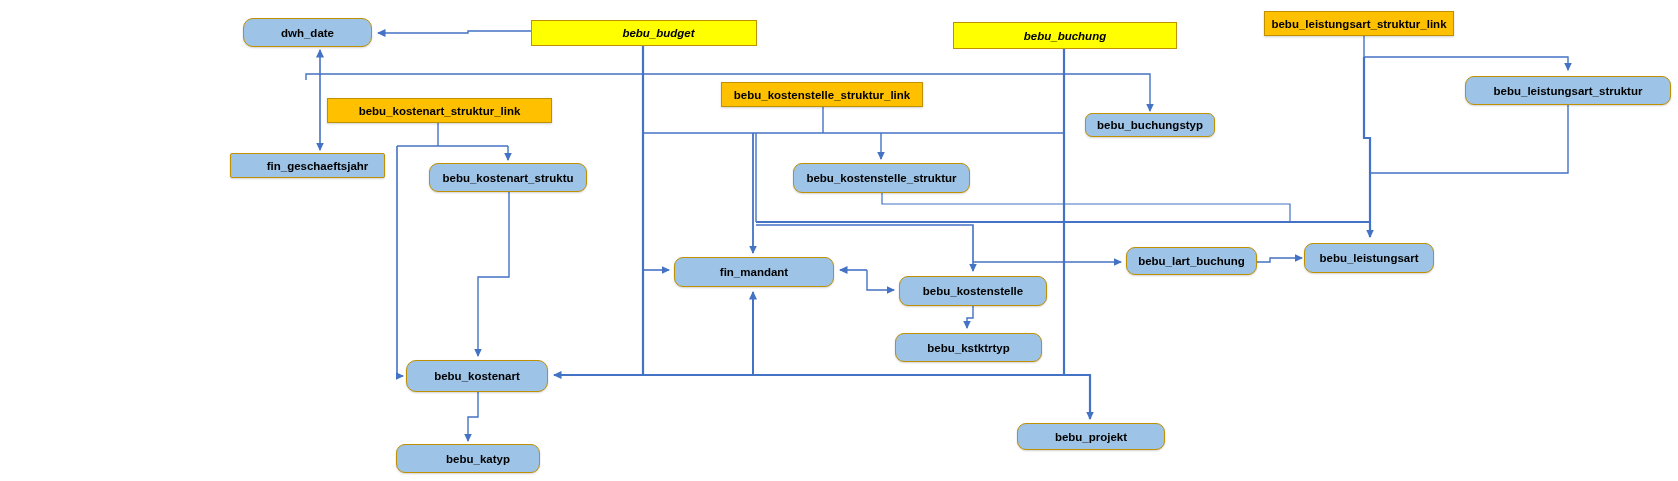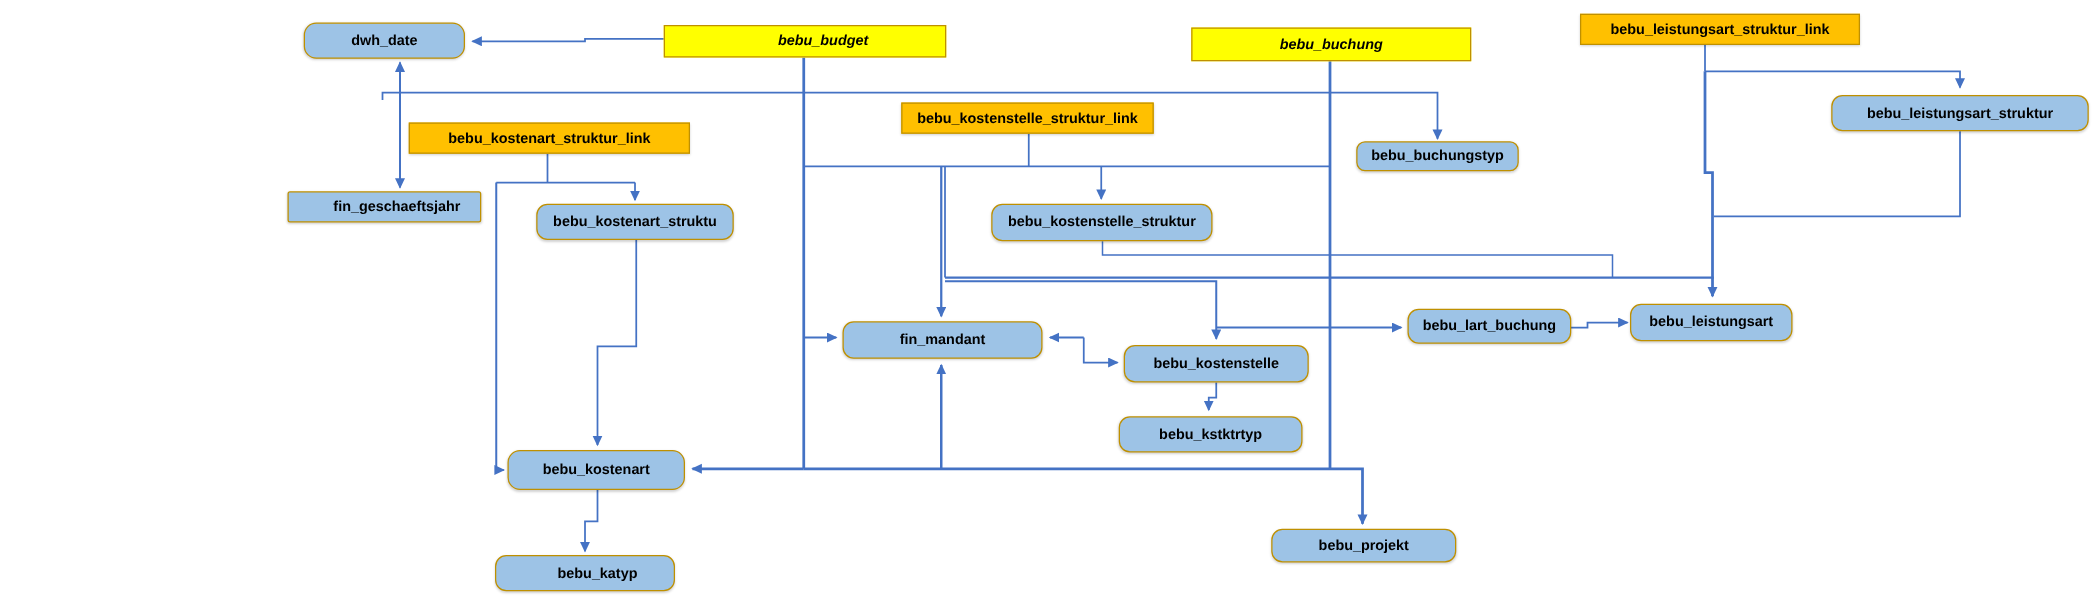--- a/index.html
+++ b/index.html
@@ -66,21 +66,21 @@
   <div id="node-layer">
       <div class="node dim" style="left: 243px; top: 18px; width: 129px; height: 29px; border-radius: 10px;">
         <span>dwh_date</span>
       </div>
       <div class="node fact" style="left: 531px; top: 20px; width: 226px; height: 26px; border-radius: 0px; padding-left: 29px;">
         <span>bebu_budget</span>
       </div>
       <div class="node fact" style="left: 953px; top: 22px; width: 224px; height: 27px; border-radius: 0px;">
         <span>bebu_buchung</span>
       </div>
-      <div class="node link" style="left: 1264px; top: 11px; width: 224px; height: 25px; border-radius: 0px;">
+      <div class="node link" style="left: 1264px; top: 11px; width: 190px; height: 25px; border-radius: 0px;">
         <span>bebu_leistungsart_struktur_link</span>
       </div>
       <div class="node link" style="left: 327px; top: 98px; width: 225px; height: 25px; border-radius: 0px;">
         <span>bebu_kostenart_struktur_link</span>
       </div>
       <div class="node link" style="left: 721px; top: 82px; width: 202px; height: 25px; border-radius: 0px;">
         <span>bebu_kostenstelle_struktur_link</span>
       </div>
       <div class="node dim" style="left: 230px; top: 153px; width: 155px; height: 25px; border-radius: 2px; padding-left: 20px;">
         <span>fin_geschaeftsjahr</span>

